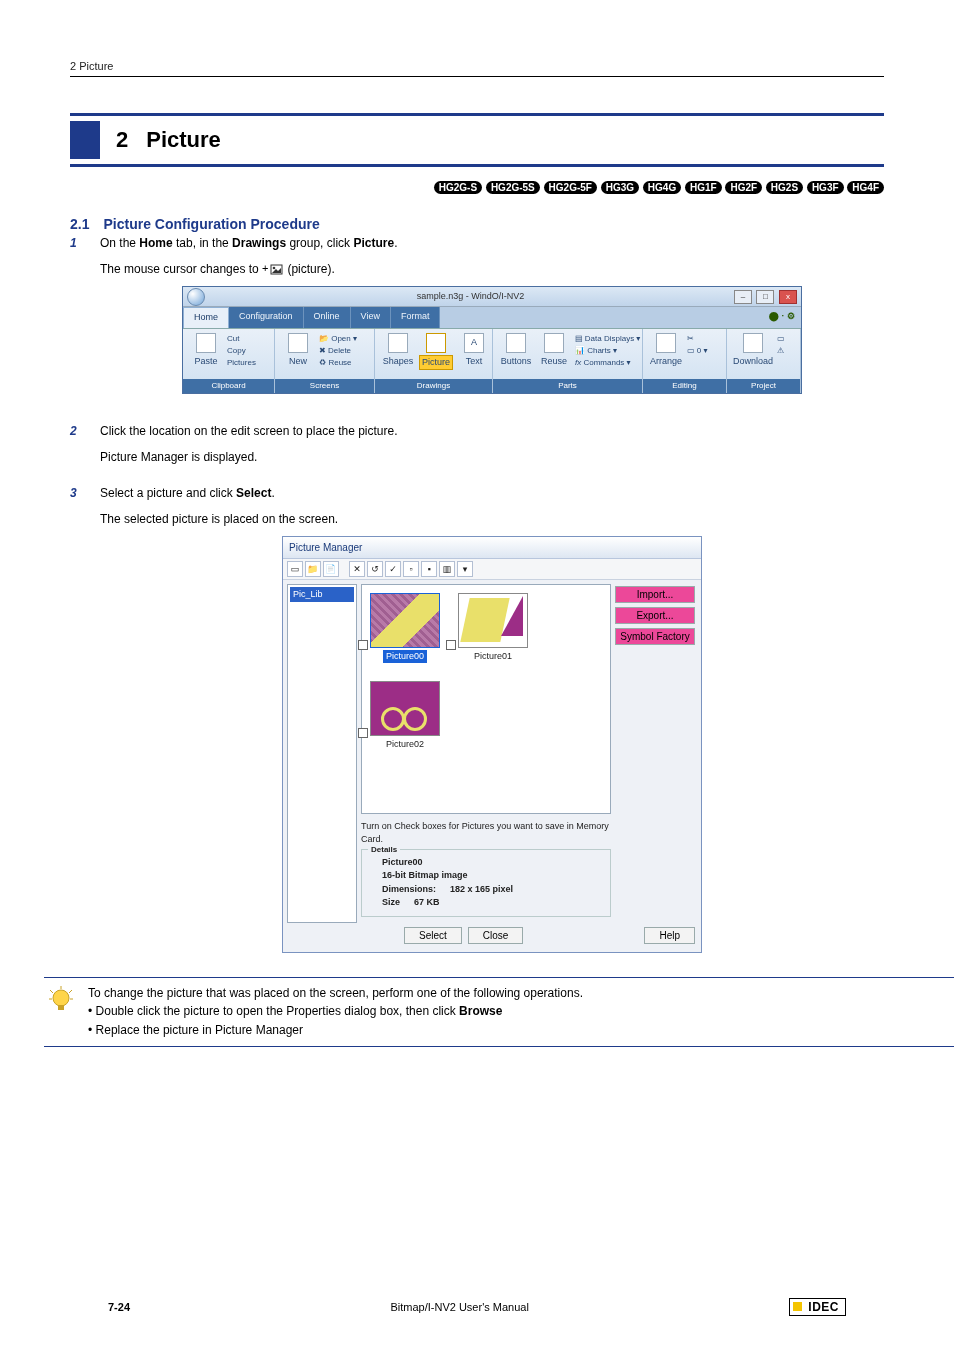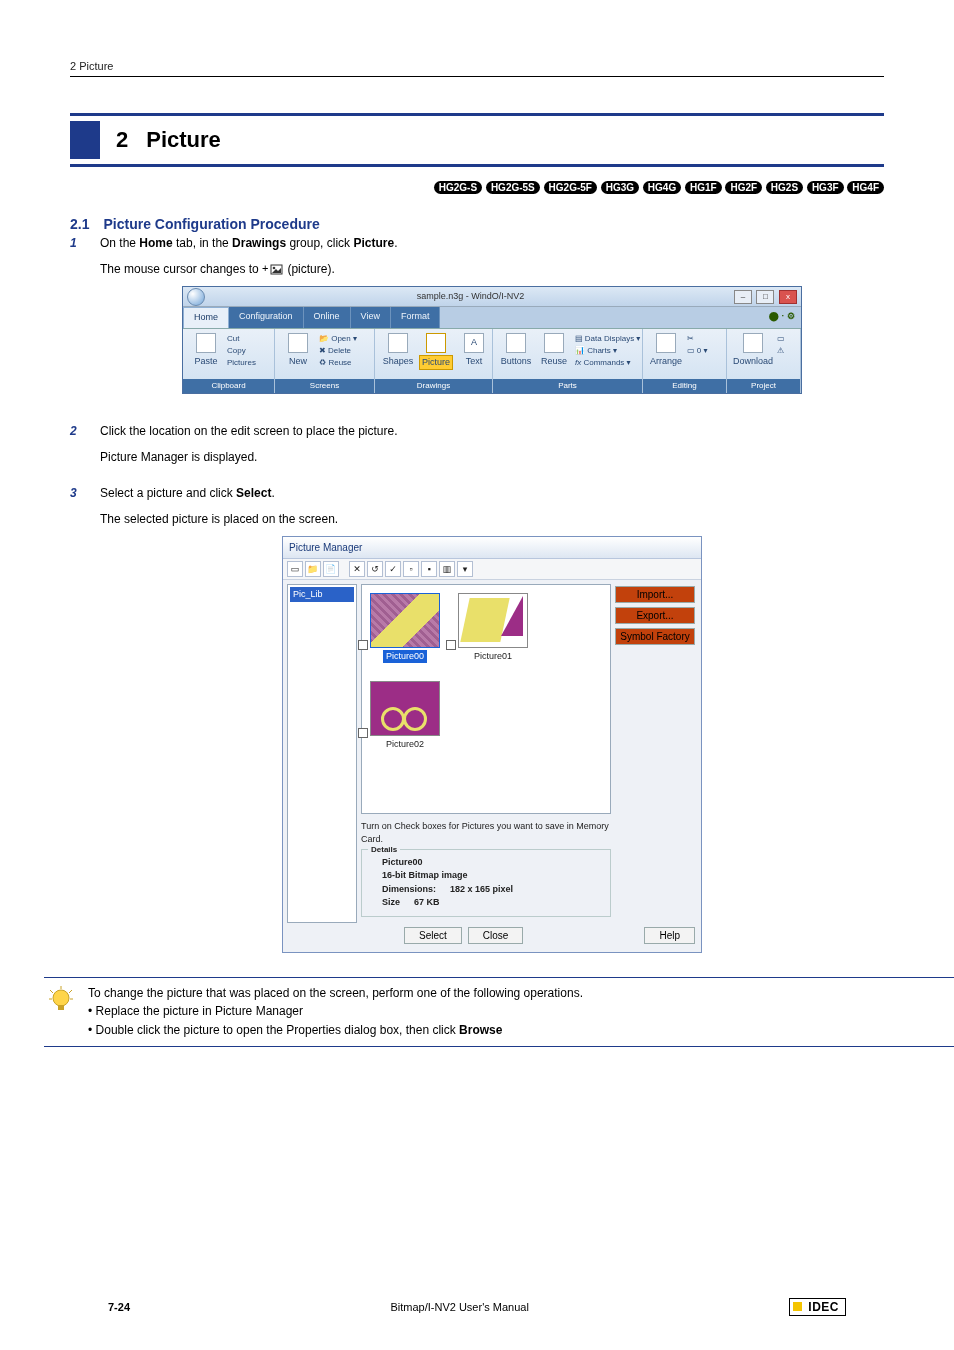--- a/index.html
+++ b/index.html
@@ -173,21 +173,21 @@
   .pm-tree .node{background:#2a62c8;color:#fff;padding:1px 3px;font-size:9px;}
   .pm-main{flex:1; margin:4px 0 4px 0;}
   .pm-grid{border:1px solid #9ab; background:#fff; height:230px; padding:8px; display:flex; flex-wrap:wrap; gap:18px; align-content:flex-start;}
   .pm-thumb{display:flex;flex-direction:column;align-items:center;gap:2px;}
   .pm-thumb .box{width:70px;height:55px;border:1px solid #888; position:relative; overflow:hidden;}
   .pm-thumb .chk{position:absolute; left:-12px; bottom:-2px; width:10px;height:10px;border:1px solid #666;background:#fff;}
   .pm-thumb .cap{font-size:9px;}
   .pm-thumb.sel .box{border:1px solid #1a62d8;}
   .pm-thumb.sel .cap{background:#1a62d8;color:#fff;padding:0 3px;}
   .pm-side{width:90px; padding:6px 6px 0 4px; display:flex; flex-direction:column; gap:4px;}
-  .pm-side button{font-size:10px; padding:2px 2px; background:#c2410c;border:1px solid #9aa; text-align:center;}
+  .pm-side button{font-size:10px; padding:2px 2px; background:#ec4899;border:1px solid #9aa; text-align:center;}
   .pm-note{font-size:9px; margin:6px 0 2px 0;}
   .pm-details{border:1px solid #bcc; margin:2px 0 6px 0; padding:6px 20px; font-size:9px; position:relative;font-weight:bold;}
   .pm-details .leg{position:absolute; top:-6px; left:6px; background:#eef1f6; padding:0 3px; font-size:8px;}
   .pm-details .row{display:flex; gap:14px;}
   .pm-footer{display:flex; justify-content:flex-end; gap:6px; padding:0 6px 8px 6px;}
   .pm-footer .left{flex:1; display:flex; justify-content:center; gap:6px;}
   .pm-footer button{font-size:10px; padding:2px 14px; background:#f3f3f3;border:1px solid #9aa;}
 
   
   .art0{background:
@@ -501,22 +501,22 @@
       <line x1="2" y1="4" x2="5" y2="7" stroke="#c9a227"></line>
       <line x1="24" y1="4" x2="21" y2="7" stroke="#c9a227"></line>
       <line x1="13" y1="0" x2="13" y2="3" stroke="#c9a227"></line>
       <line x1="1" y1="13" x2="4" y2="13" stroke="#c9a227"></line>
       <line x1="25" y1="13" x2="22" y2="13" stroke="#c9a227"></line>
     </svg>
   </div>
   <div>
     <div>To change the picture that was placed on the screen, perform one of the following operations.</div>
     <ul>
+      <li><span>Double click the picture to open the Properties dialog box, then click </span><span class="strong">Browse</span></li>
       <li>Replace the picture in Picture Manager</li>
-      <li><span>Double click the picture to open the Properties dialog box, then click </span><span class="strong">Browse</span></li>
     </ul>
   </div>
 </div>
 
 <div class="page-footer">
   <div class="pn">7-24</div>
   <div class="ctr">Bitmap/I-NV2 User's Manual</div>
   <div class="idec">IDEC</div>
 </div>
 

